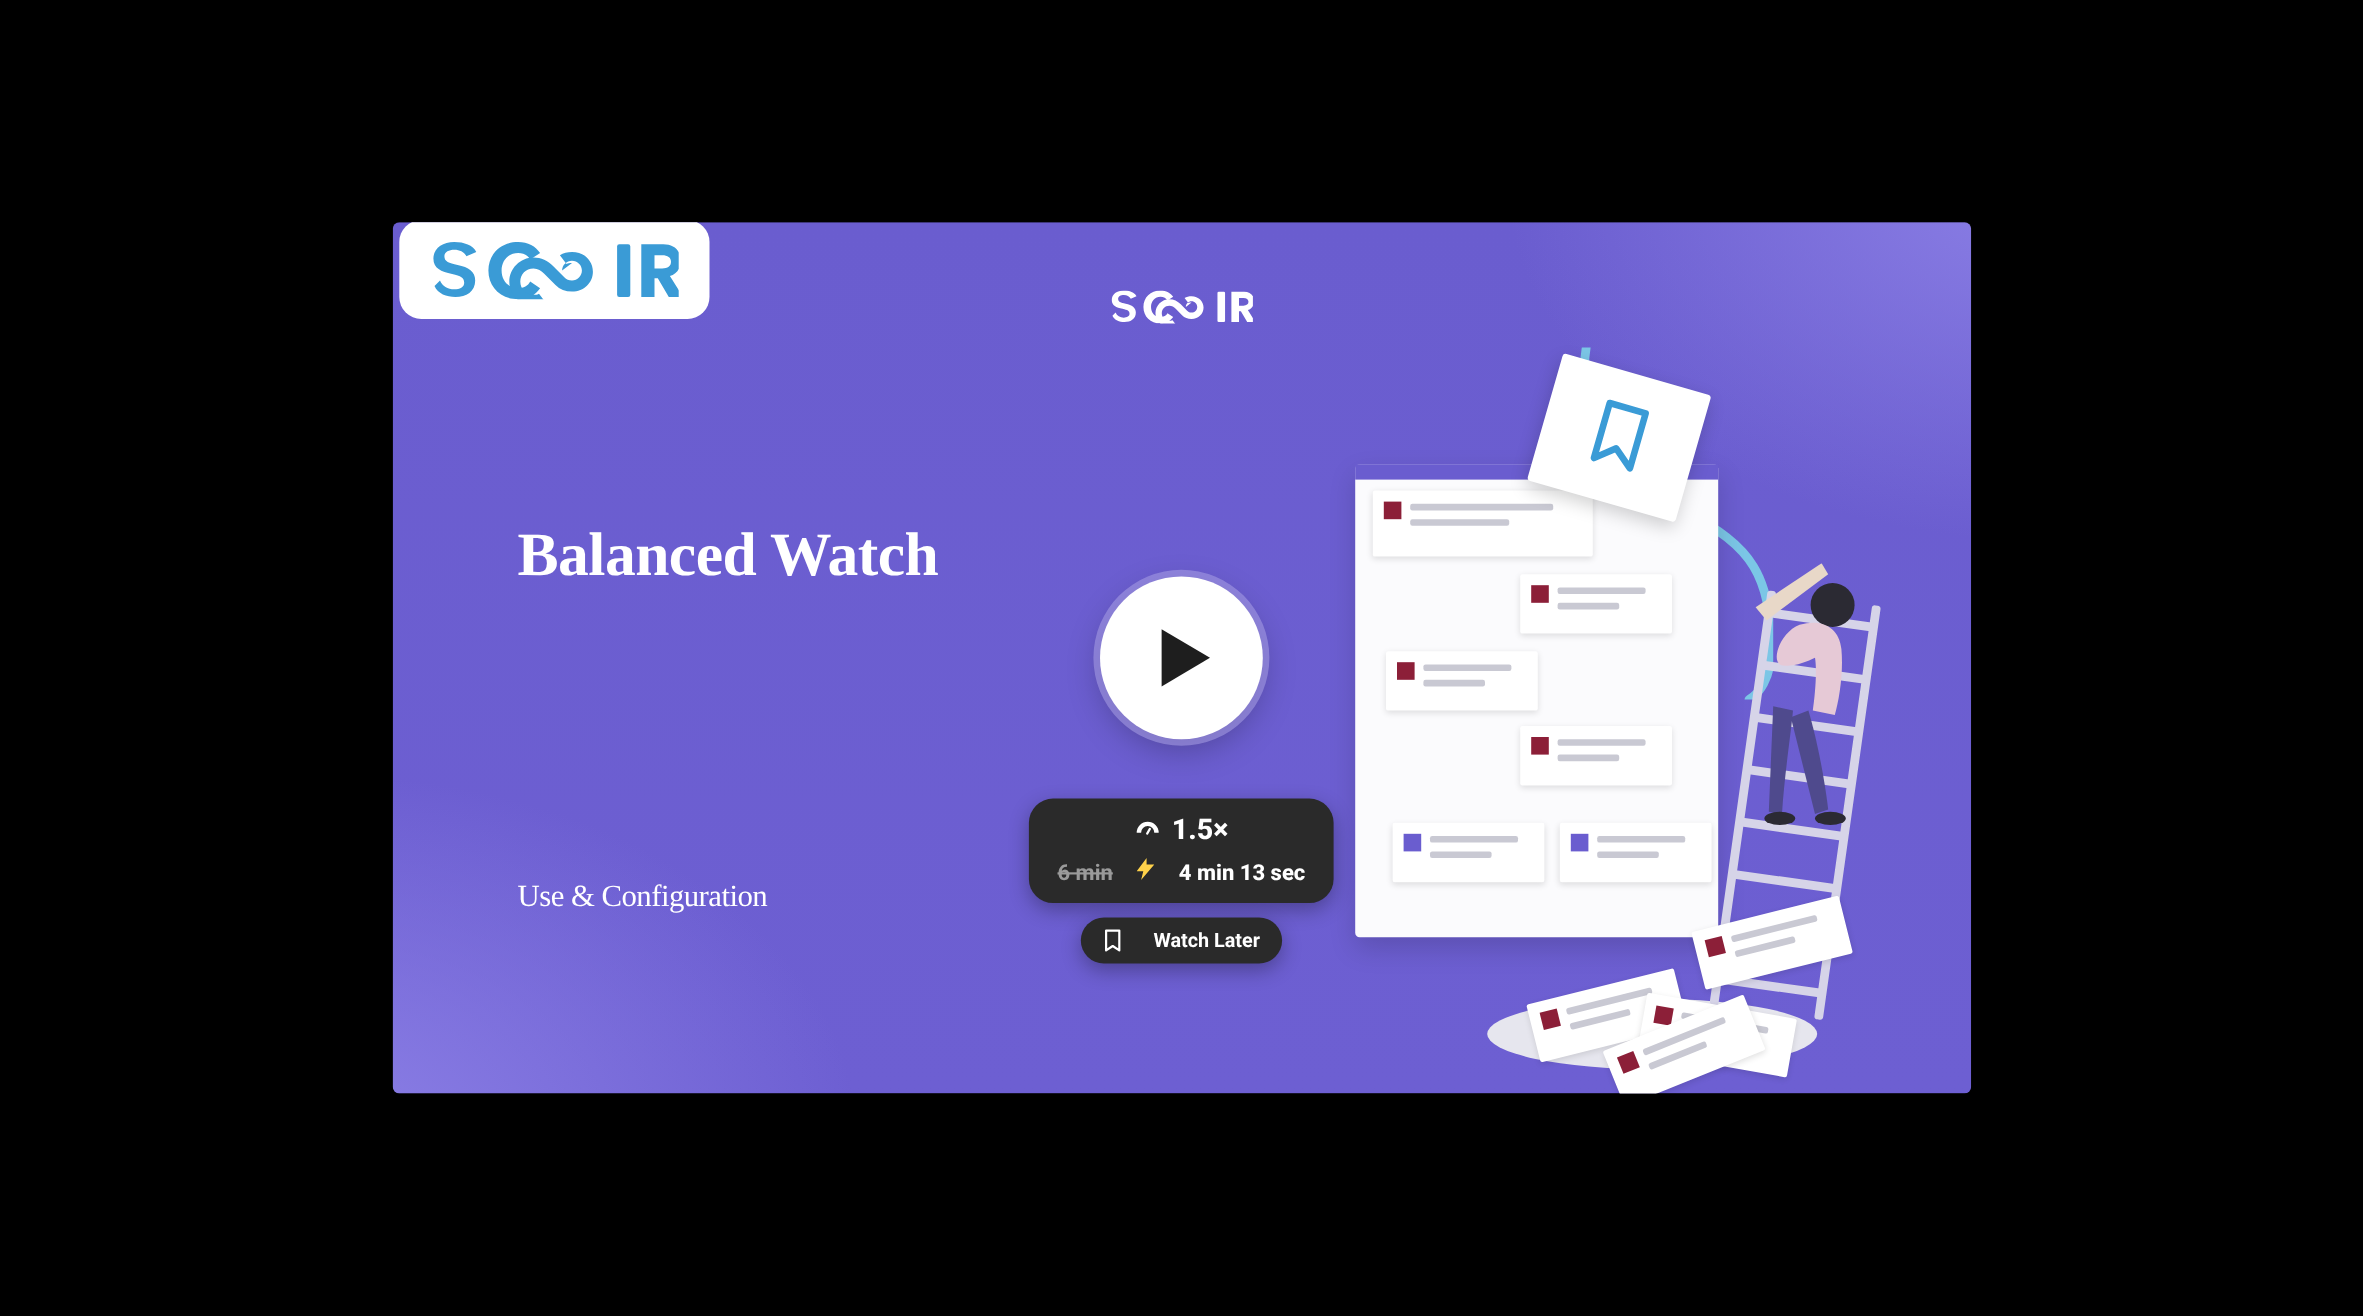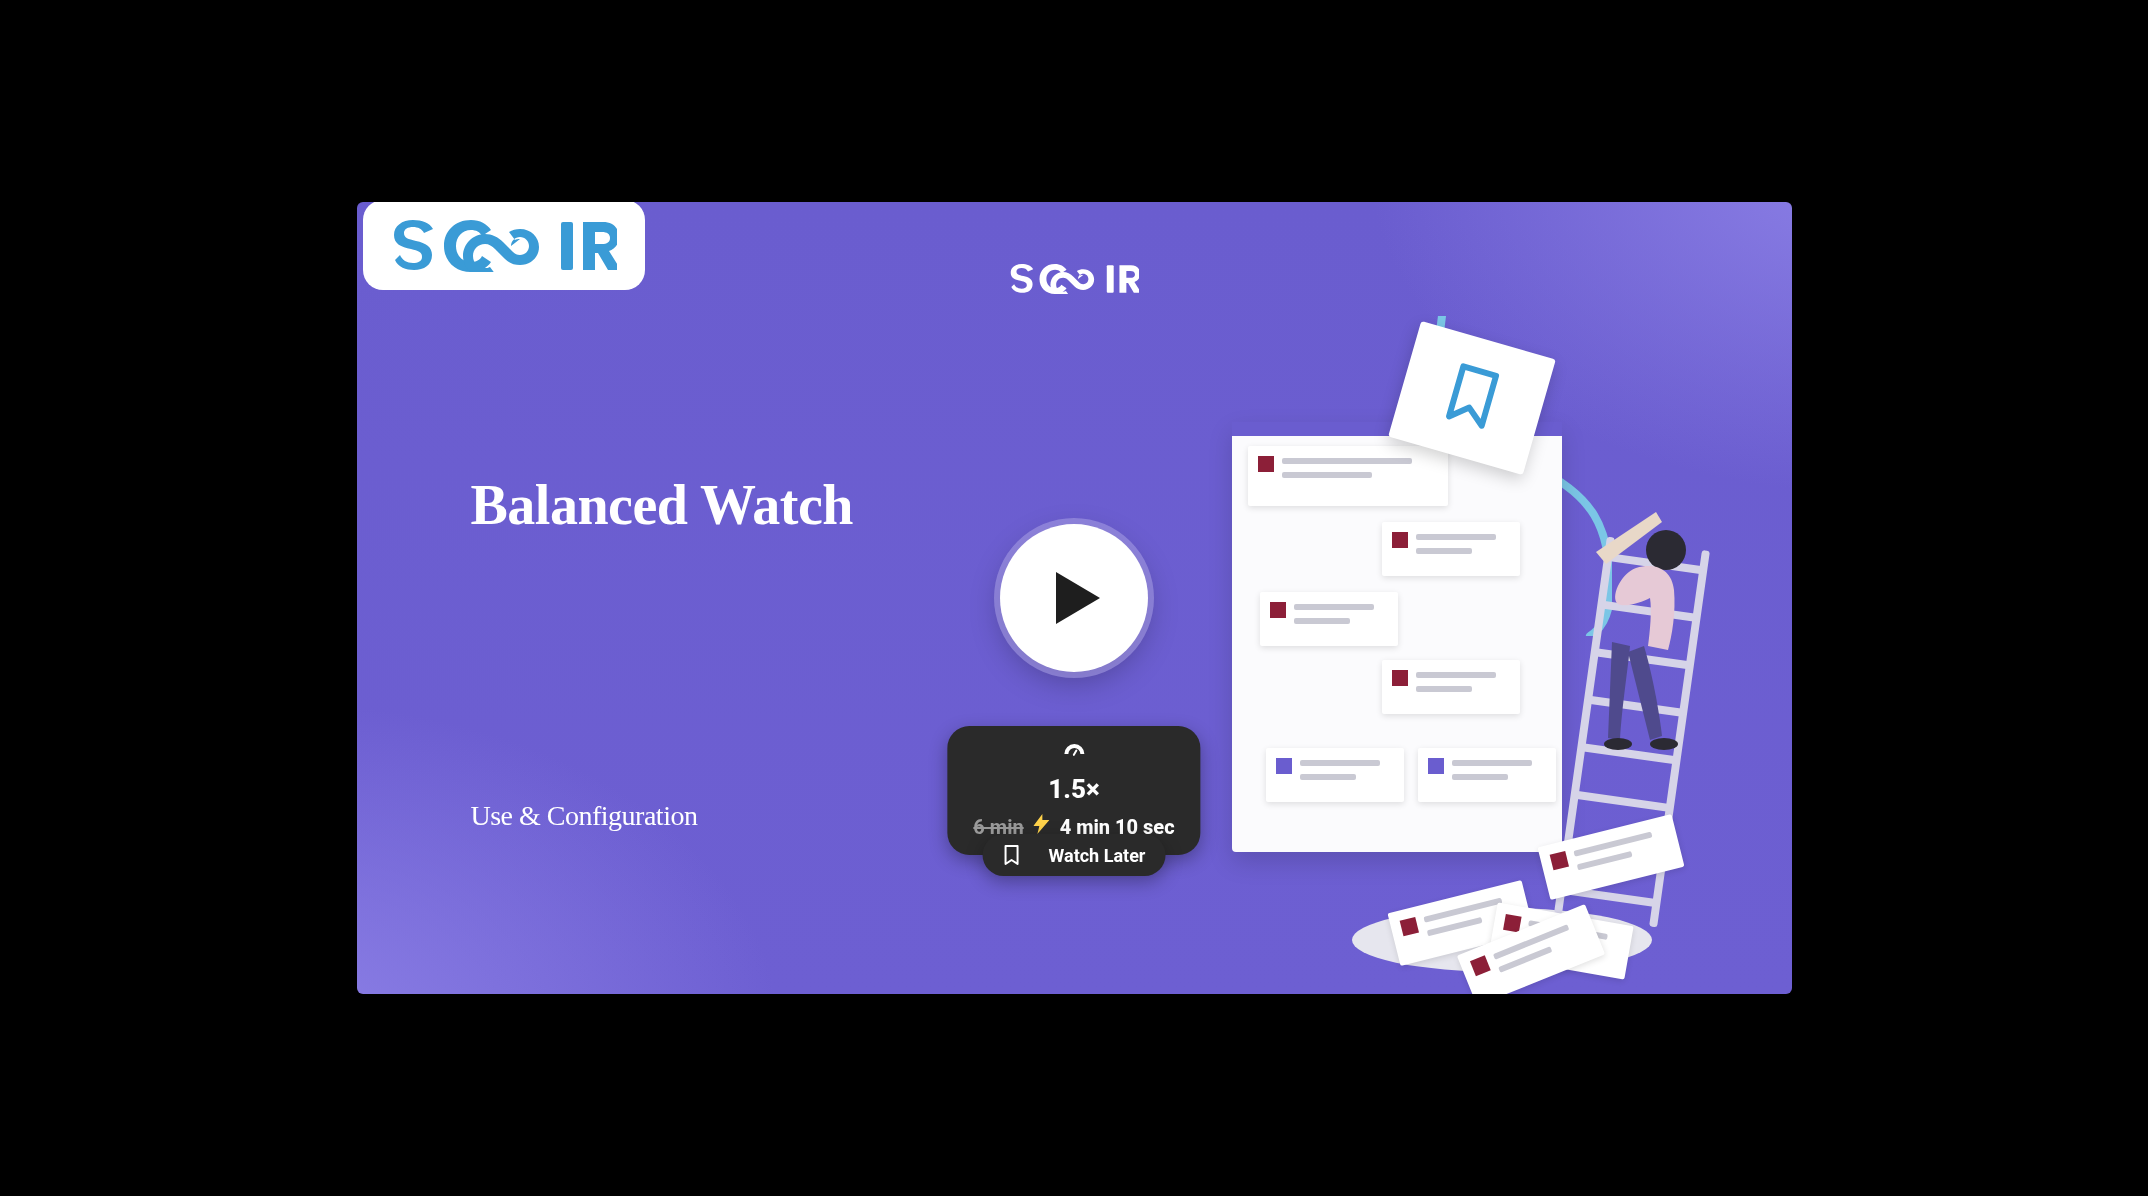--- a/index.html
+++ b/index.html
@@ -163,22 +163,22 @@
       position: absolute;
       left: 50%; top: 524px; transform: translateX(-50%);
       background: #2a2a2a;
       color: #fff;
       border-radius: 22px;
       padding: 14px 26px 16px 26px;
       text-align: center;
       font-weight: 600;
       box-shadow: 0 6px 18px rgba(0,0,0,.3);
     }
-    .speed-row{display:flex;align-items:center;justify-content:center;gap:10px;font-size:26px;font-weight:800;flex-direction:column;}
-    .dur-row{display:flex;align-items:center;justify-content:center;gap:10px;margin-top:10px;font-size:20px;}
+    .speed-row{display:flex;align-items:center;justify-content:center;gap:10px;font-size:26px;font-weight:800;}
+    .dur-row{display:flex;align-items:center;justify-content:center;gap:22px;margin-top:10px;font-size:20px;}
     .dur-row .old{color:#9a9a9a;text-decoration:line-through;font-weight:700;}
     .dur-row .bolt{color:#ffd24a;}
     .dur-row .new{font-weight:800;}
 
     .watch-later {
       position: absolute;
       left: 50%; top: 632px; transform: translateX(-50%);
       background: #2a2a2a;
       color: #fff;
       border-radius: 999px;
@@ -319,21 +319,21 @@
         </svg>
         <span>1.5×</span>
       </div>
       <div class="dur-row">
         <span class="old">6 min</span>
         <span class="bolt">
           <svg width="16" height="20" viewBox="0 0 16 20">
               <path d="M9 0L0 12h6l-2 8 12-14H9z" fill="#ffd24a"></path>
             </svg>
         </span>
-        <span class="new">4 min 10 sec</span>
+        <span class="new">4 min 13 sec</span>
       </div>
     </div>
 
     <div class="watch-later">
       <svg width="18" height="22" viewBox="0 0 18 22">
         <path d="M3 2h12v18l-6-4-6 4z" fill="none" stroke="#fff" stroke-width="2" stroke-linejoin="round"></path>
       </svg>
       <span>Watch Later</span>
     </div>
 

